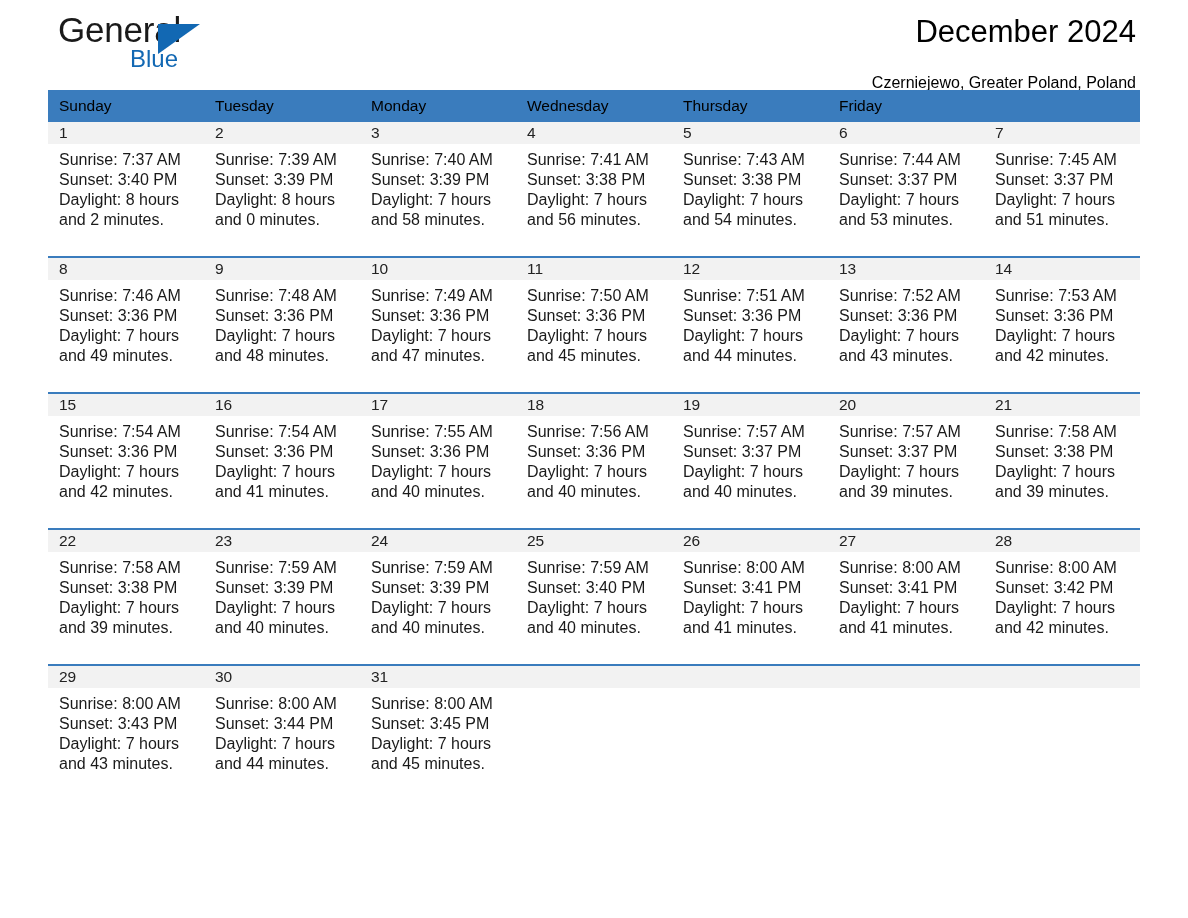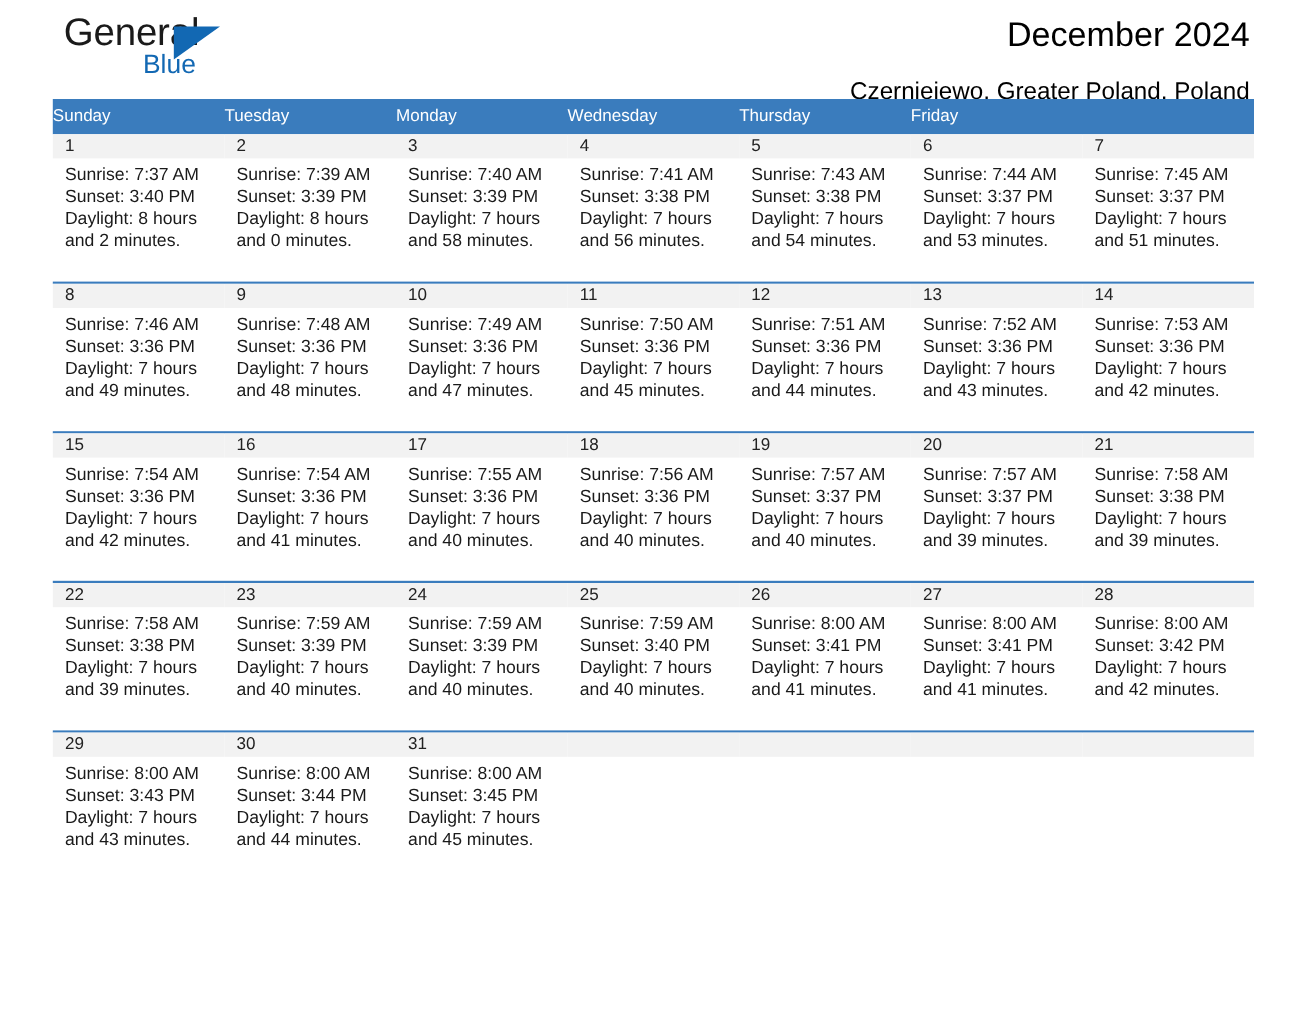--- a/index.html
+++ b/index.html
@@ -69,41 +69,42 @@
   }
   .cal-title {
     font-size: 31px;
     line-height: 52px;
     color: #000;
     font-weight: normal;
     margin: 0;
     white-space: nowrap;
   }
   .cal-sub {
-    font-size: 22px;
+    font-size: 16px;
     line-height: 30px;
     color: #000;
     margin-top: 10px;
     white-space: nowrap;
   }
 
   
   .calendar {
     position: relative;
   }
   .weekhead {
     display: grid;
     grid-template-columns: repeat(7, 1fr);
     background: #3a7cbd;
     height: 32px;
     align-items: center;
   }
   .weekhead .dayname {
-    color: #ffffff;
+    color: #000000;
     font-size: 15.5px;
+    padding-left: 11px;
     line-height: 32px;
   }
 
   .week {
     display: grid;
     grid-template-columns: repeat(7, 1fr);
     border-top: 2px solid #3a7cbd;
     margin-top: 8px;
     height: 126px;
   }

